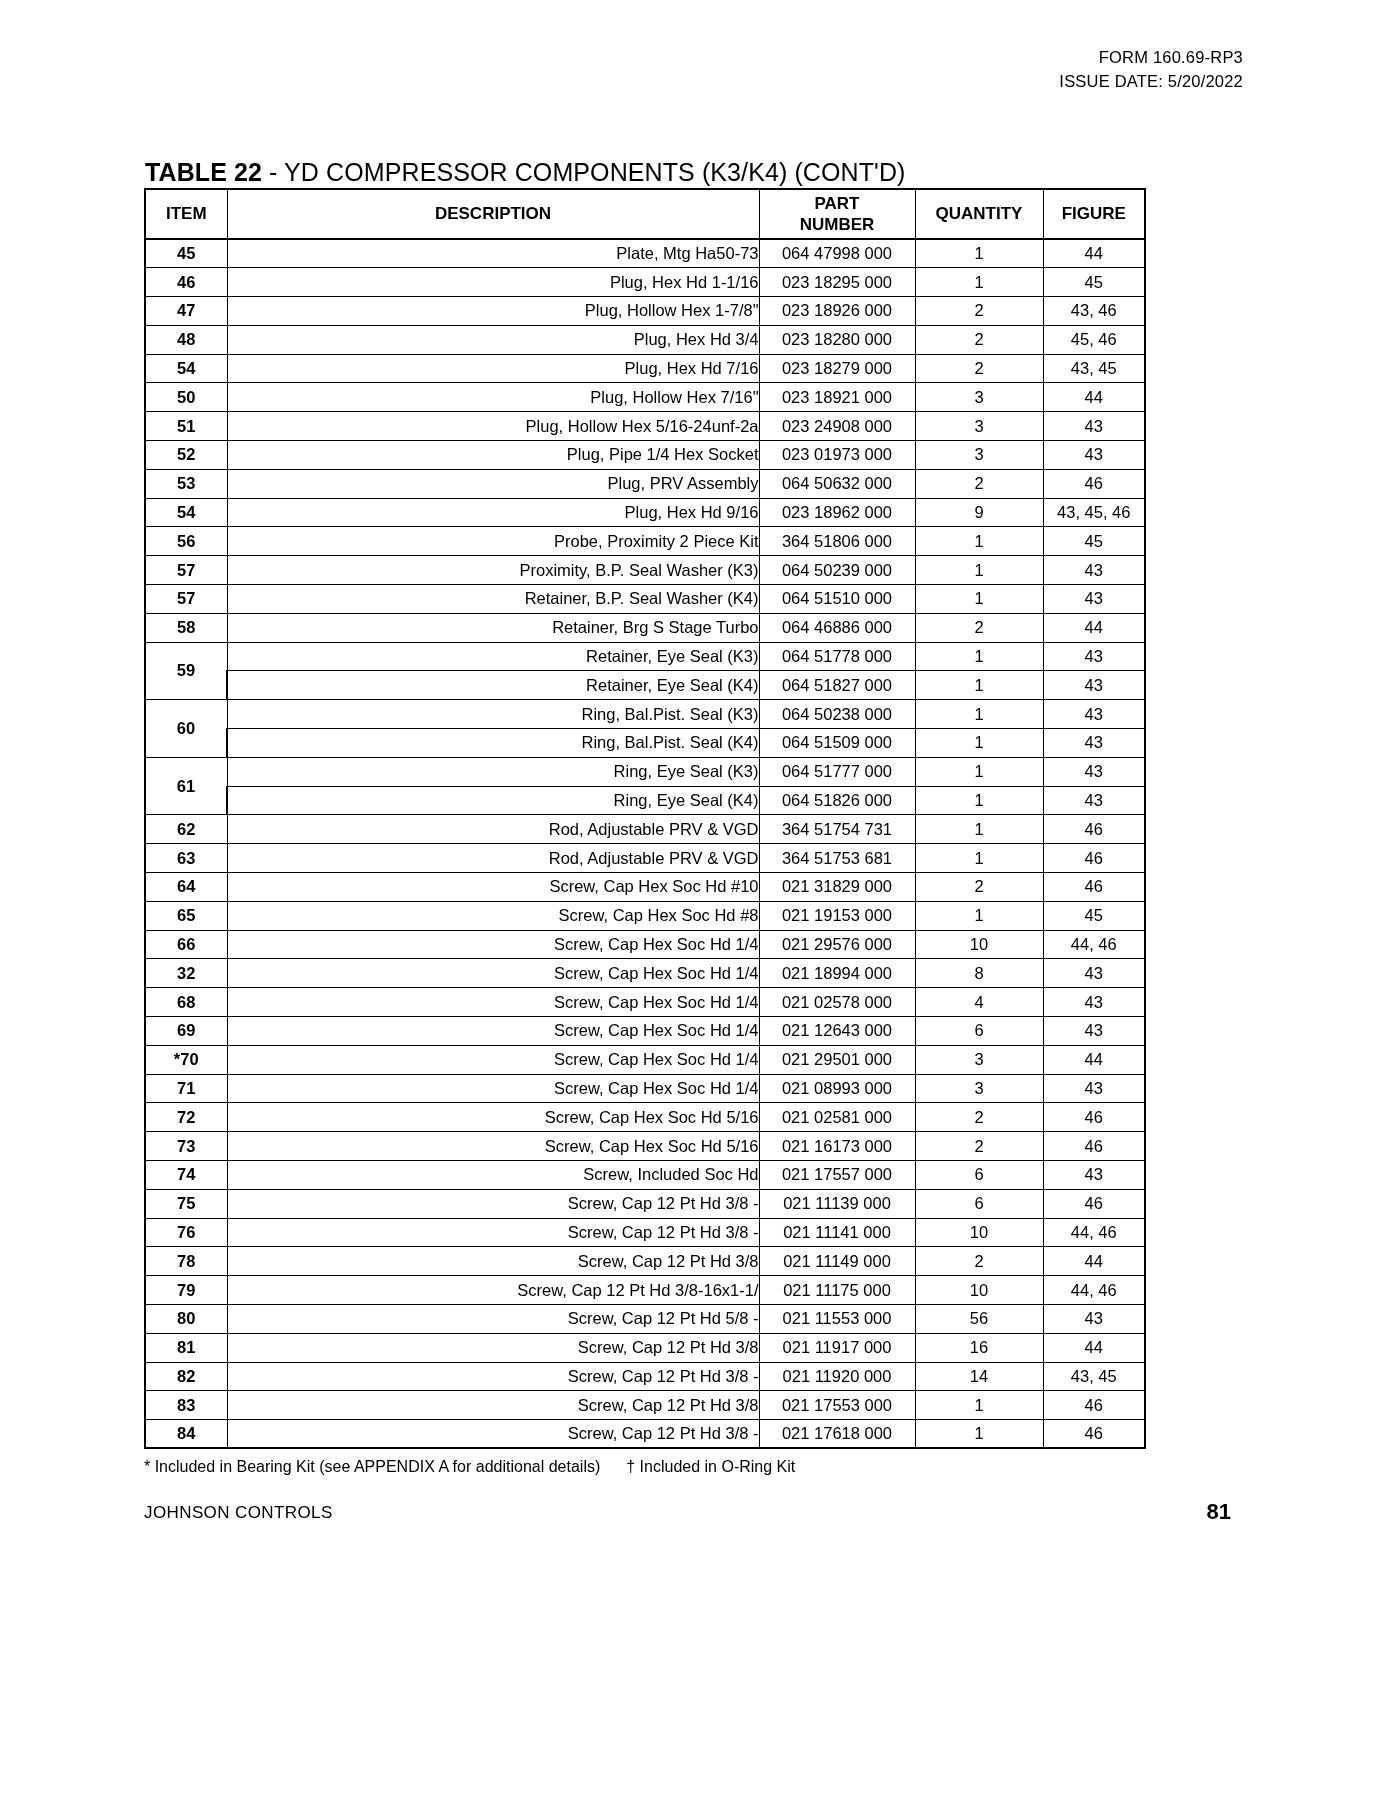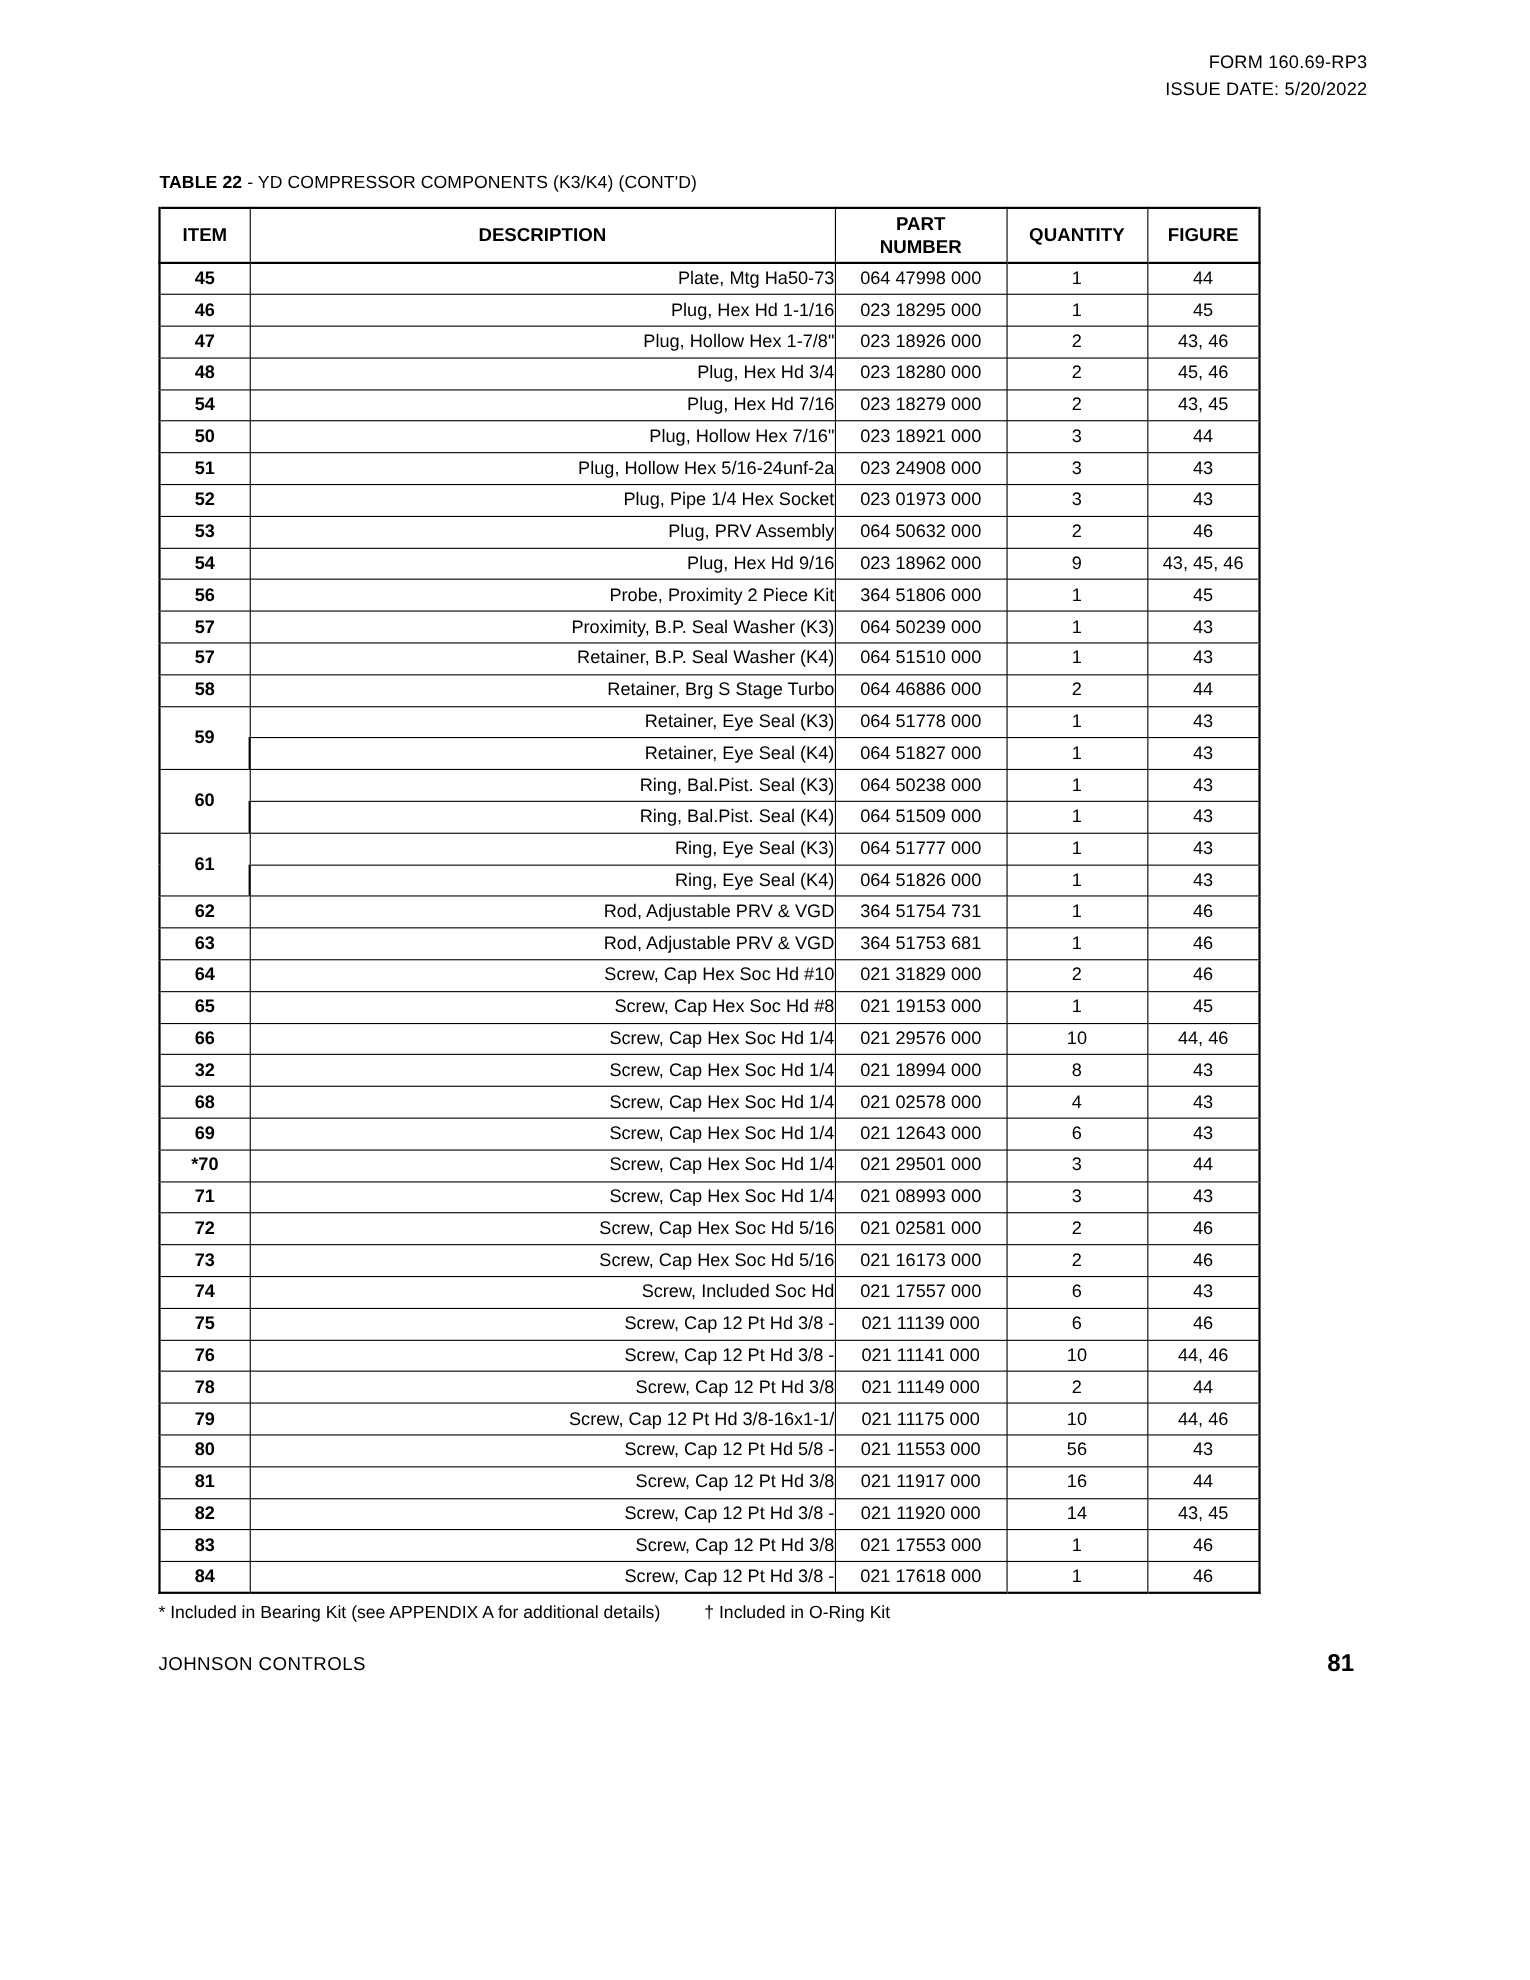--- a/index.html
+++ b/index.html
@@ -34,21 +34,21 @@
     font-size: 16.5px;
     letter-spacing: 0.2px;
     white-space: nowrap;
   }
 
   
   .table-title {
     position: absolute;
     top: 158px;
     left: 145px;
-    font-size: 16px;
+    font-size: 25px;
     white-space: nowrap;
     letter-spacing: 0.1px;
   }
   .table-title .strong {
     font-weight: bold;
   }
 
   
   .table-wrap {
     position: absolute;
@@ -111,21 +111,21 @@
   
   .footnotes {
     position: absolute;
     top: 1458px;
     left: 144px;
     width: 1010px;
     font-size: 16px;
     white-space: nowrap;
   }
   .footnotes .fn-a { display: inline-block; }
-  .footnotes .fn-b { display: inline-block; margin-left: 40px; }
+  .footnotes .fn-b { display: inline-block; margin-left: 26px; }
 
   
   .doc-footer {
     position: absolute;
     bottom: 78px;
     left: 144px;
     right: 160px;
     height: 26px;
   }
   .doc-footer .brand {

